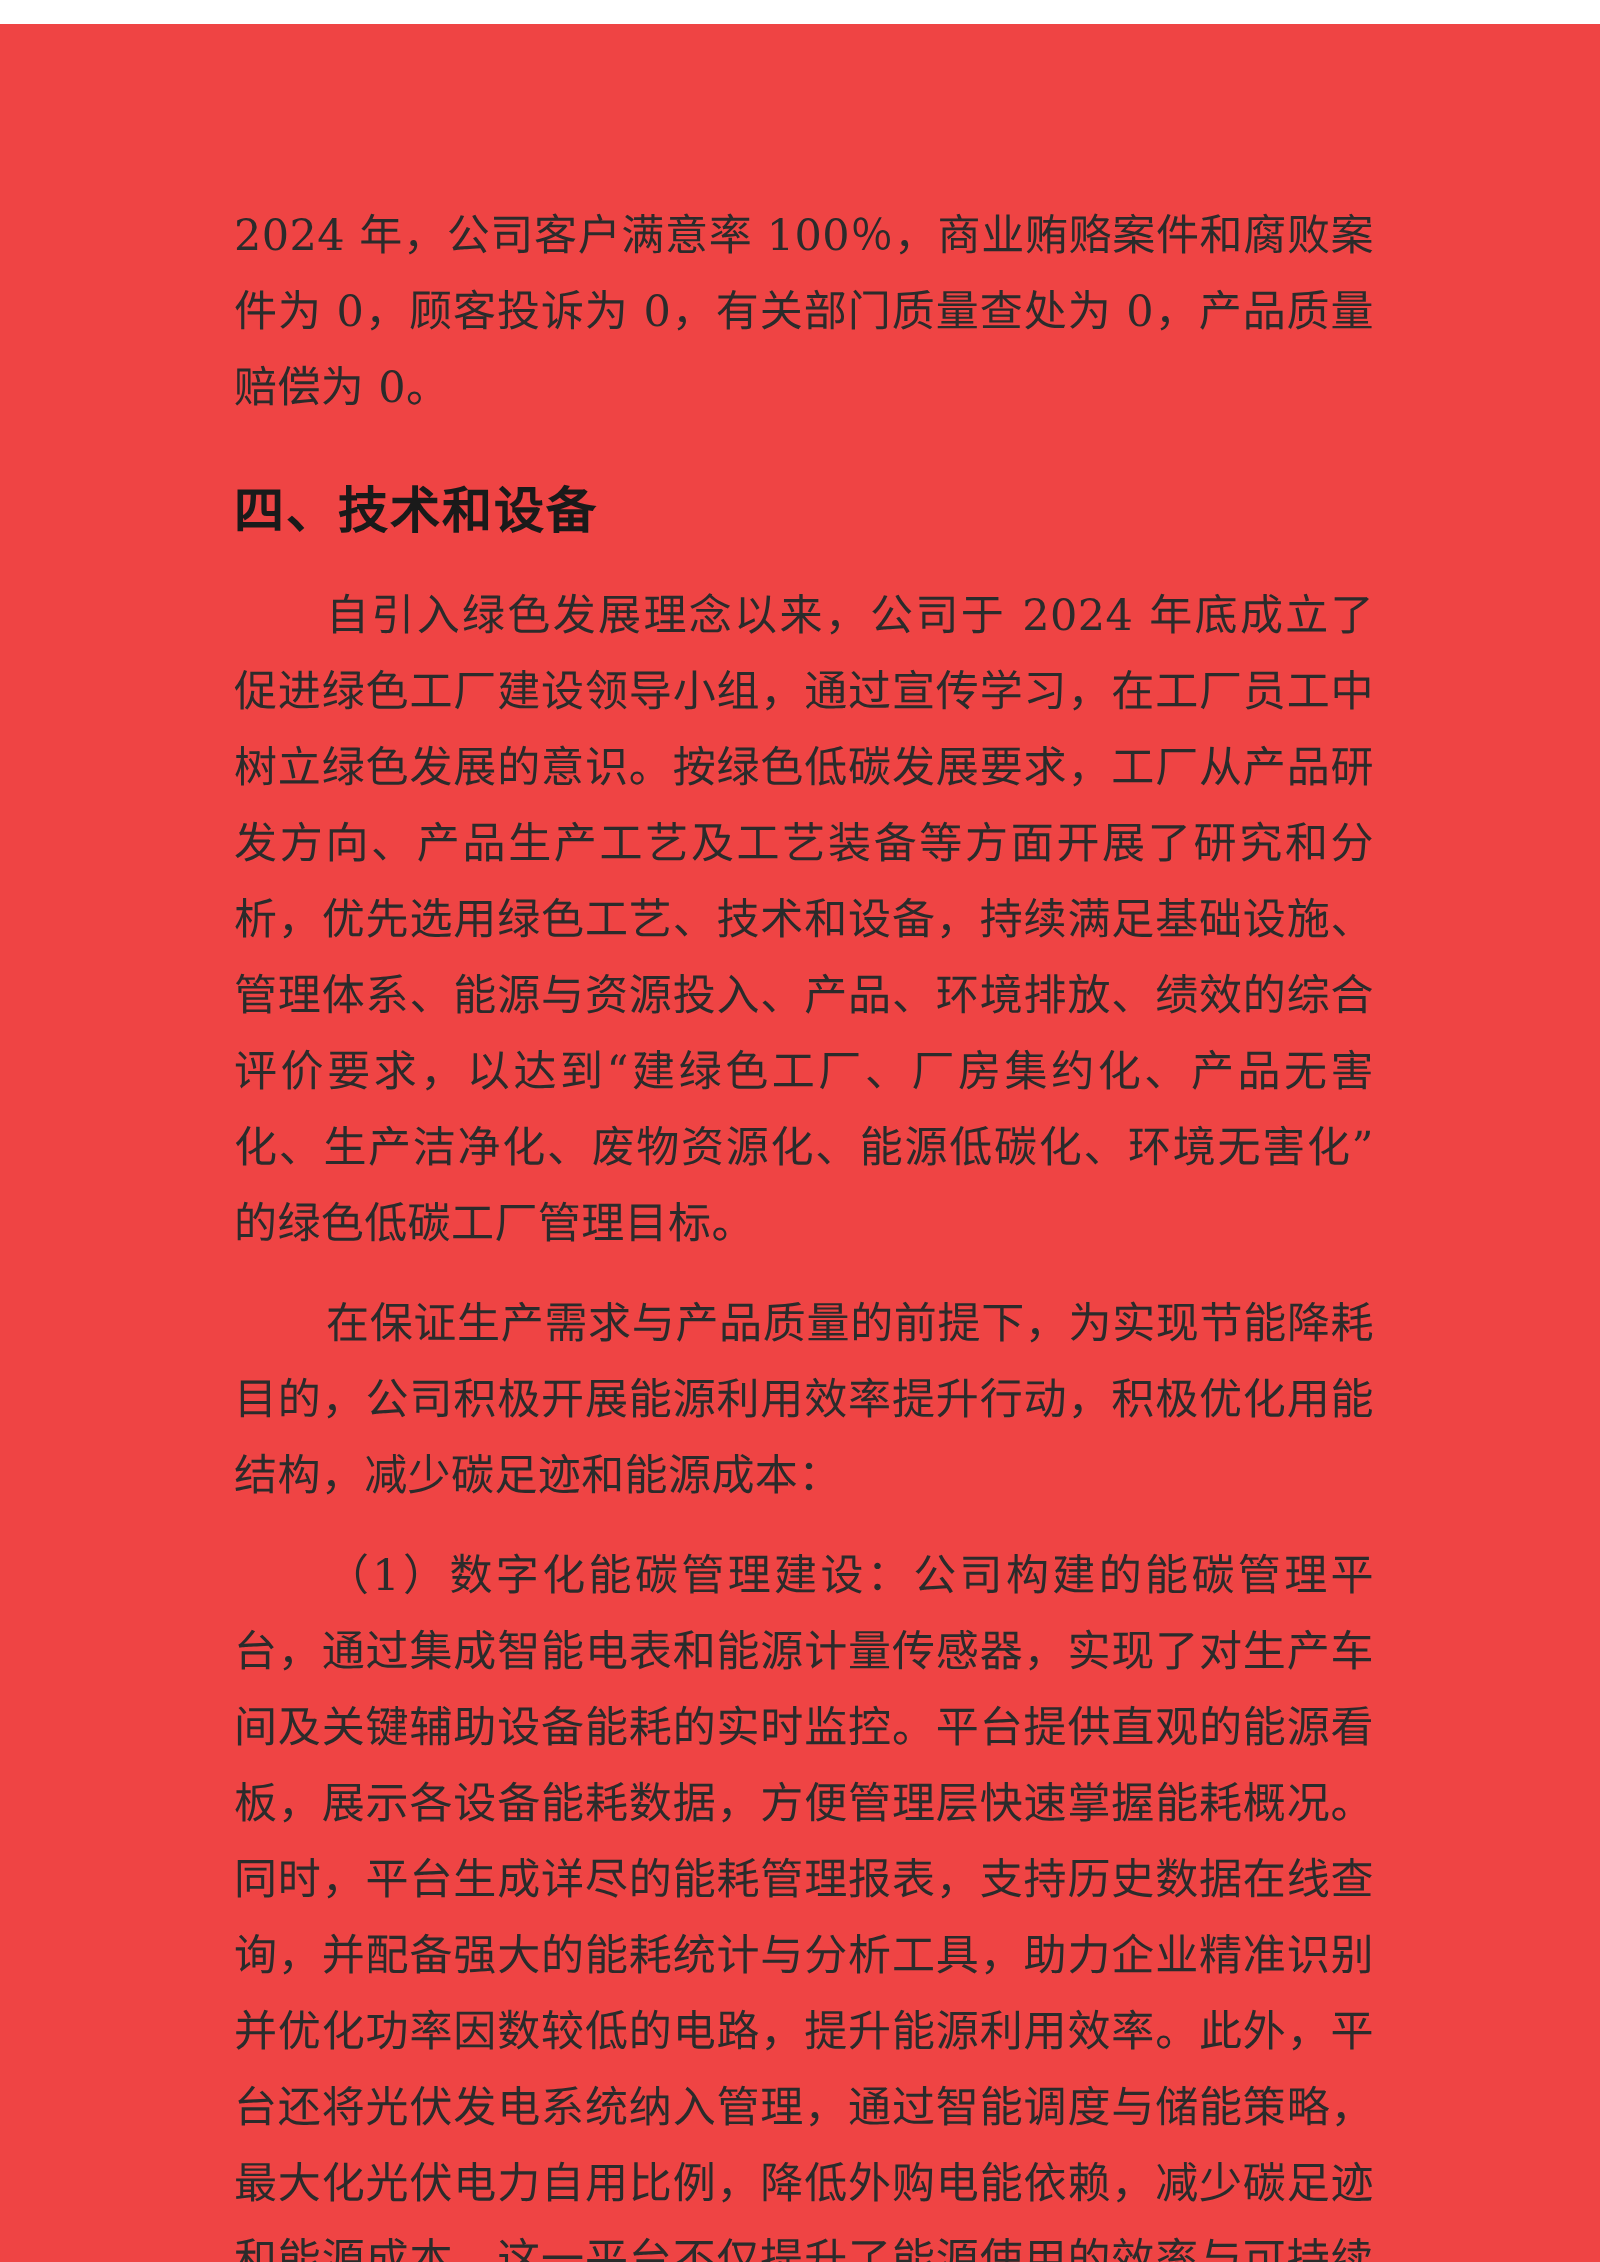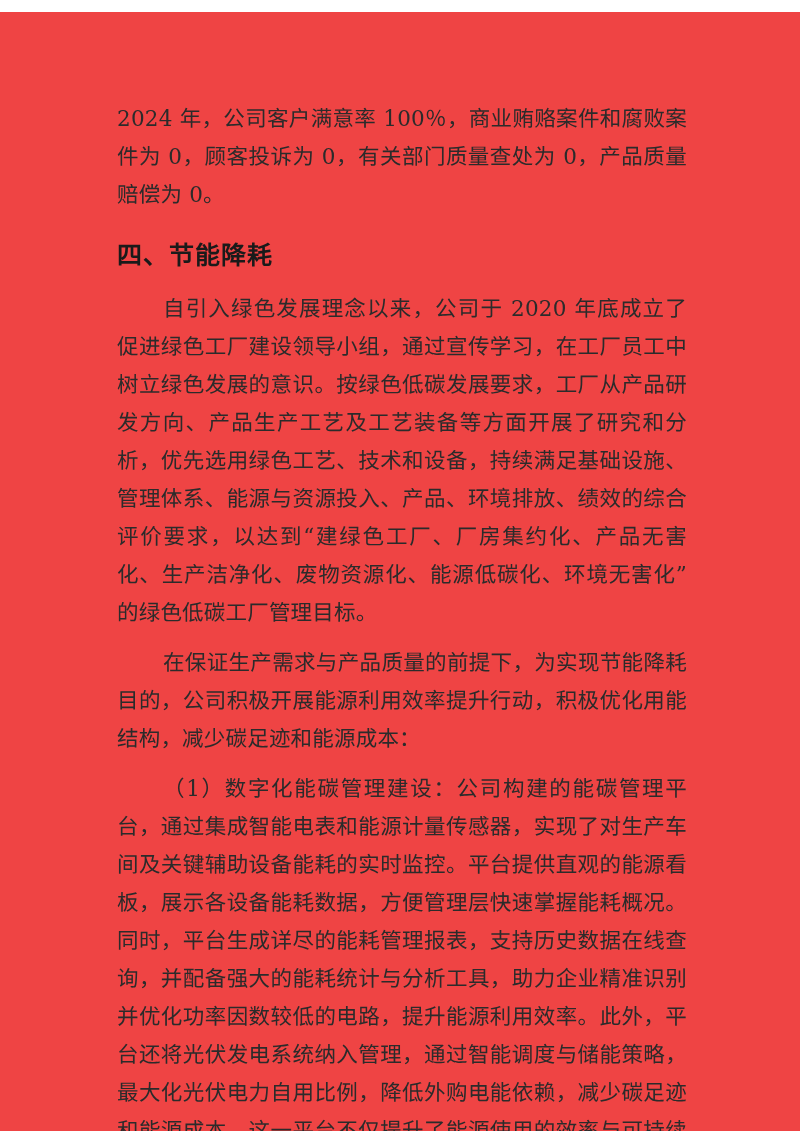--- a/index.html
+++ b/index.html
@@ -68,22 +68,22 @@
   }
 </style>
 </head>
 <body>
 
 <div class="page">
   <div class="content">
 
     <p class="para gap-after-p1">2024 年，公司客户满意率 100％，商业贿赂案件和腐败案件为 0，顾客投诉为 0，有关部门质量查处为 0，产品质量赔偿为 0。</p>
 
-    <h2 class="heading">四、节能降耗</h2>
+    <h2 class="heading">四、技术和设备</h2>
 
-    <p class="para indent gap-para">自引入绿色发展理念以来，公司于 2020 年底成立了促进绿色工厂建设领导小组，通过宣传学习，在工厂员工中树立绿色发展的意识。按绿色低碳发展要求，工厂从产品研发方向、产品生产工艺及工艺装备等方面开展了研究和分析，优先选用绿色工艺、技术和设备，持续满足基础设施、管理体系、能源与资源投入、产品、环境排放、绩效的综合评价要求，以达到“建绿色工厂、厂房集约化、产品无害化、生产洁净化、废物资源化、能源低碳化、环境无害化”的绿色低碳工厂管理目标。</p>
+    <p class="para indent gap-para">自引入绿色发展理念以来，公司于 2024 年底成立了促进绿色工厂建设领导小组，通过宣传学习，在工厂员工中树立绿色发展的意识。按绿色低碳发展要求，工厂从产品研发方向、产品生产工艺及工艺装备等方面开展了研究和分析，优先选用绿色工艺、技术和设备，持续满足基础设施、管理体系、能源与资源投入、产品、环境排放、绩效的综合评价要求，以达到“建绿色工厂、厂房集约化、产品无害化、生产洁净化、废物资源化、能源低碳化、环境无害化”的绿色低碳工厂管理目标。</p>
 
     <p class="para indent gap-para">在保证生产需求与产品质量的前提下，为实现节能降耗目的，公司积极开展能源利用效率提升行动，积极优化用能结构，减少碳足迹和能源成本：</p>
 
     <p class="para indent">（1）数字化能碳管理建设：公司构建的能碳管理平台，通过集成智能电表和能源计量传感器，实现了对生产车间及关键辅助设备能耗的实时监控。平台提供直观的能源看板，展示各设备能耗数据，方便管理层快速掌握能耗概况。同时，平台生成详尽的能耗管理报表，支持历史数据在线查询，并配备强大的能耗统计与分析工具，助力企业精准识别并优化功率因数较低的电路，提升能源利用效率。此外，平台还将光伏发电系统纳入管理，通过智能调度与储能策略，最大化光伏电力自用比例，降低外购电能依赖，减少碳足迹和能源成本。这一平台不仅提升了能源使用的效率与可持续性，更为企业绿色低碳转型提供了有力技术支撑，助力企业实现节能减排目标。</p>
 
   </div>
 </div>
 
 </body></html>

